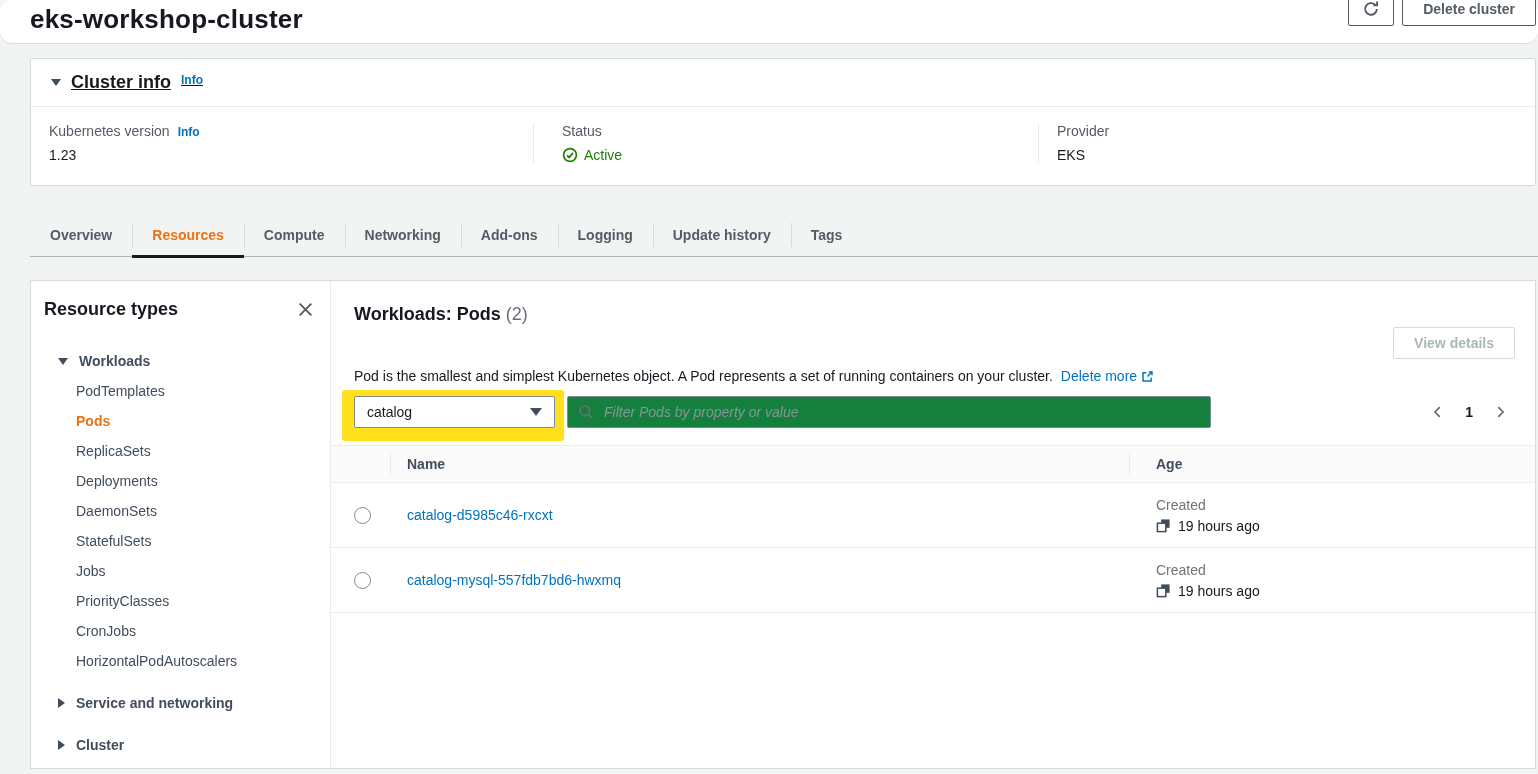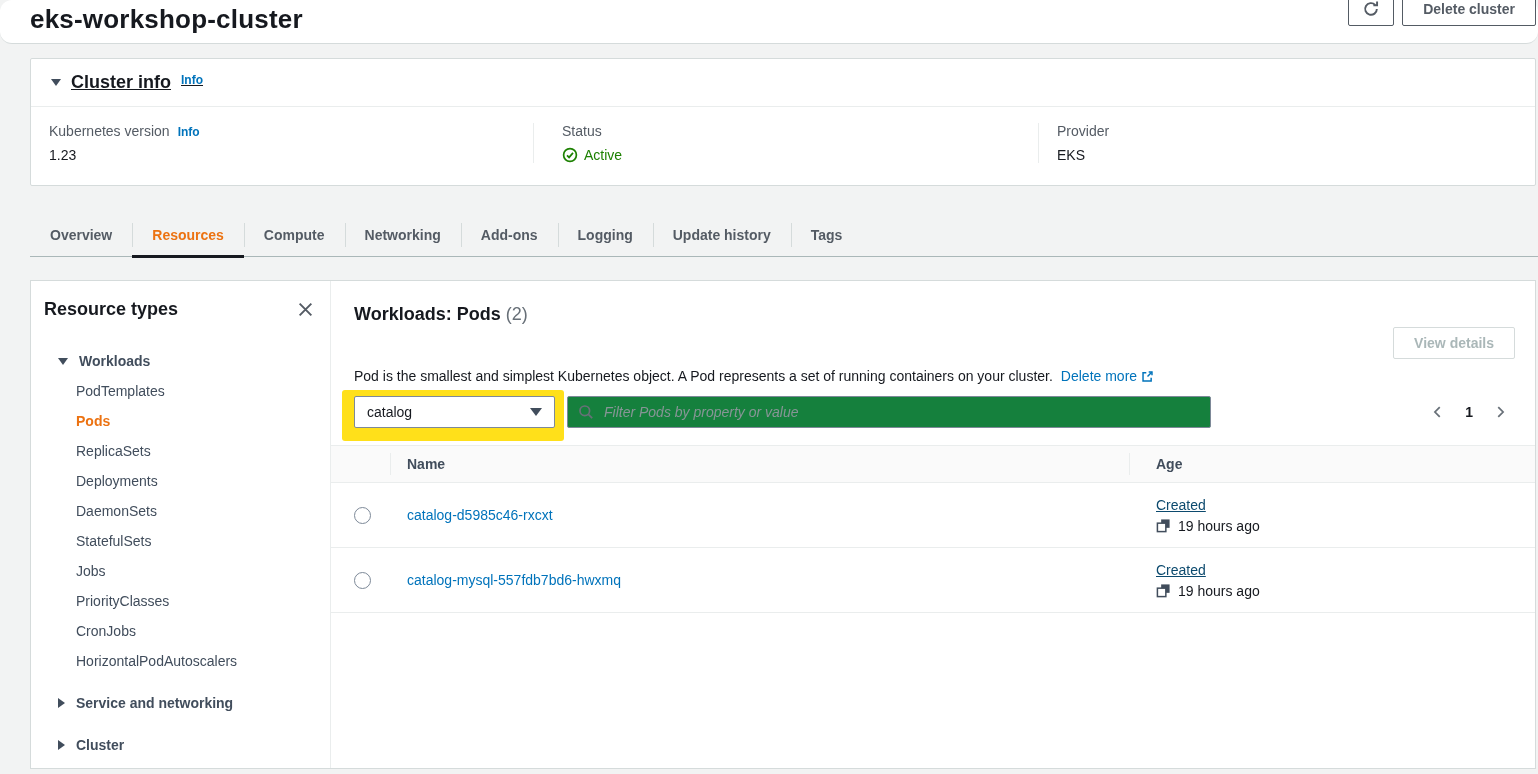--- a/index.html
+++ b/index.html
@@ -77,21 +77,21 @@
   th.col-sel { width:59px; }
   th.col-name { width:739px; padding-left:17px; }
   th.col-age { padding-left:27px; }
   th.col-name::before, th.col-age::before { content:''; position:absolute; left:0; top:7px; bottom:7px; width:1px; background:#eaeded; }
   table.pods tbody tr { height:65px; border-bottom:1px solid #eaeded; background:#fff; }
   td.cell-sel { padding-left:23px; }
   .radio { display:block; width:17px; height:17px; border:1px solid #7d8998; border-radius:50%; background:#fff; cursor:pointer; }
   td.cell-name { padding-left:17px; }
   td.cell-name a { color:#0073bb; font-size:14px; text-decoration:none; }
   td.cell-age { padding:9px 0 9px 27px; font-size:14px; vertical-align:middle; }
-  .age-label { color:#0c4a6e; display:block; margin-bottom:5px;text-decoration:underline; }
+  .age-label { color:#737373; display:block; margin-bottom:5px; }
   .age-value-row { display:flex; align-items:center; gap:7px; color:#16191f; }
 </style>
 </head>
 <body>
 
 <div class="page">
 
   <div class="top-header">
     <div class="page-title">eks-workshop-cluster</div>
     <div class="header-actions">

